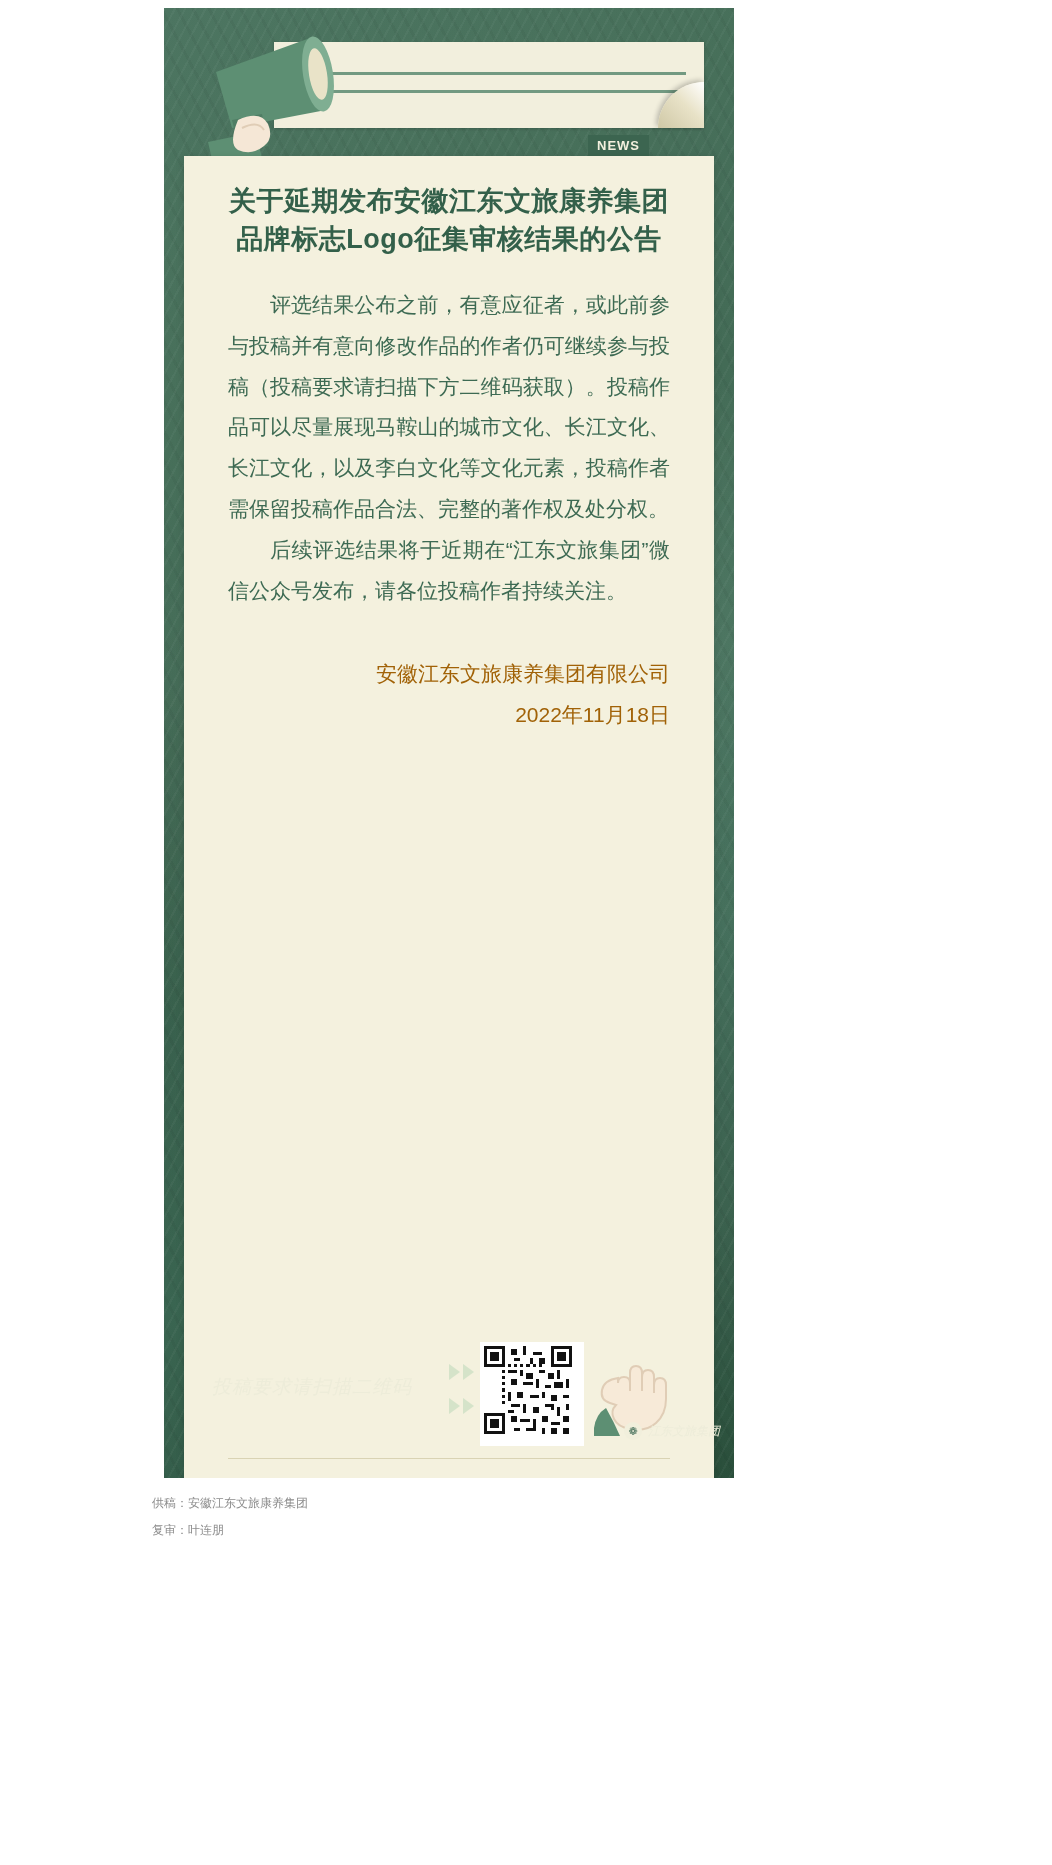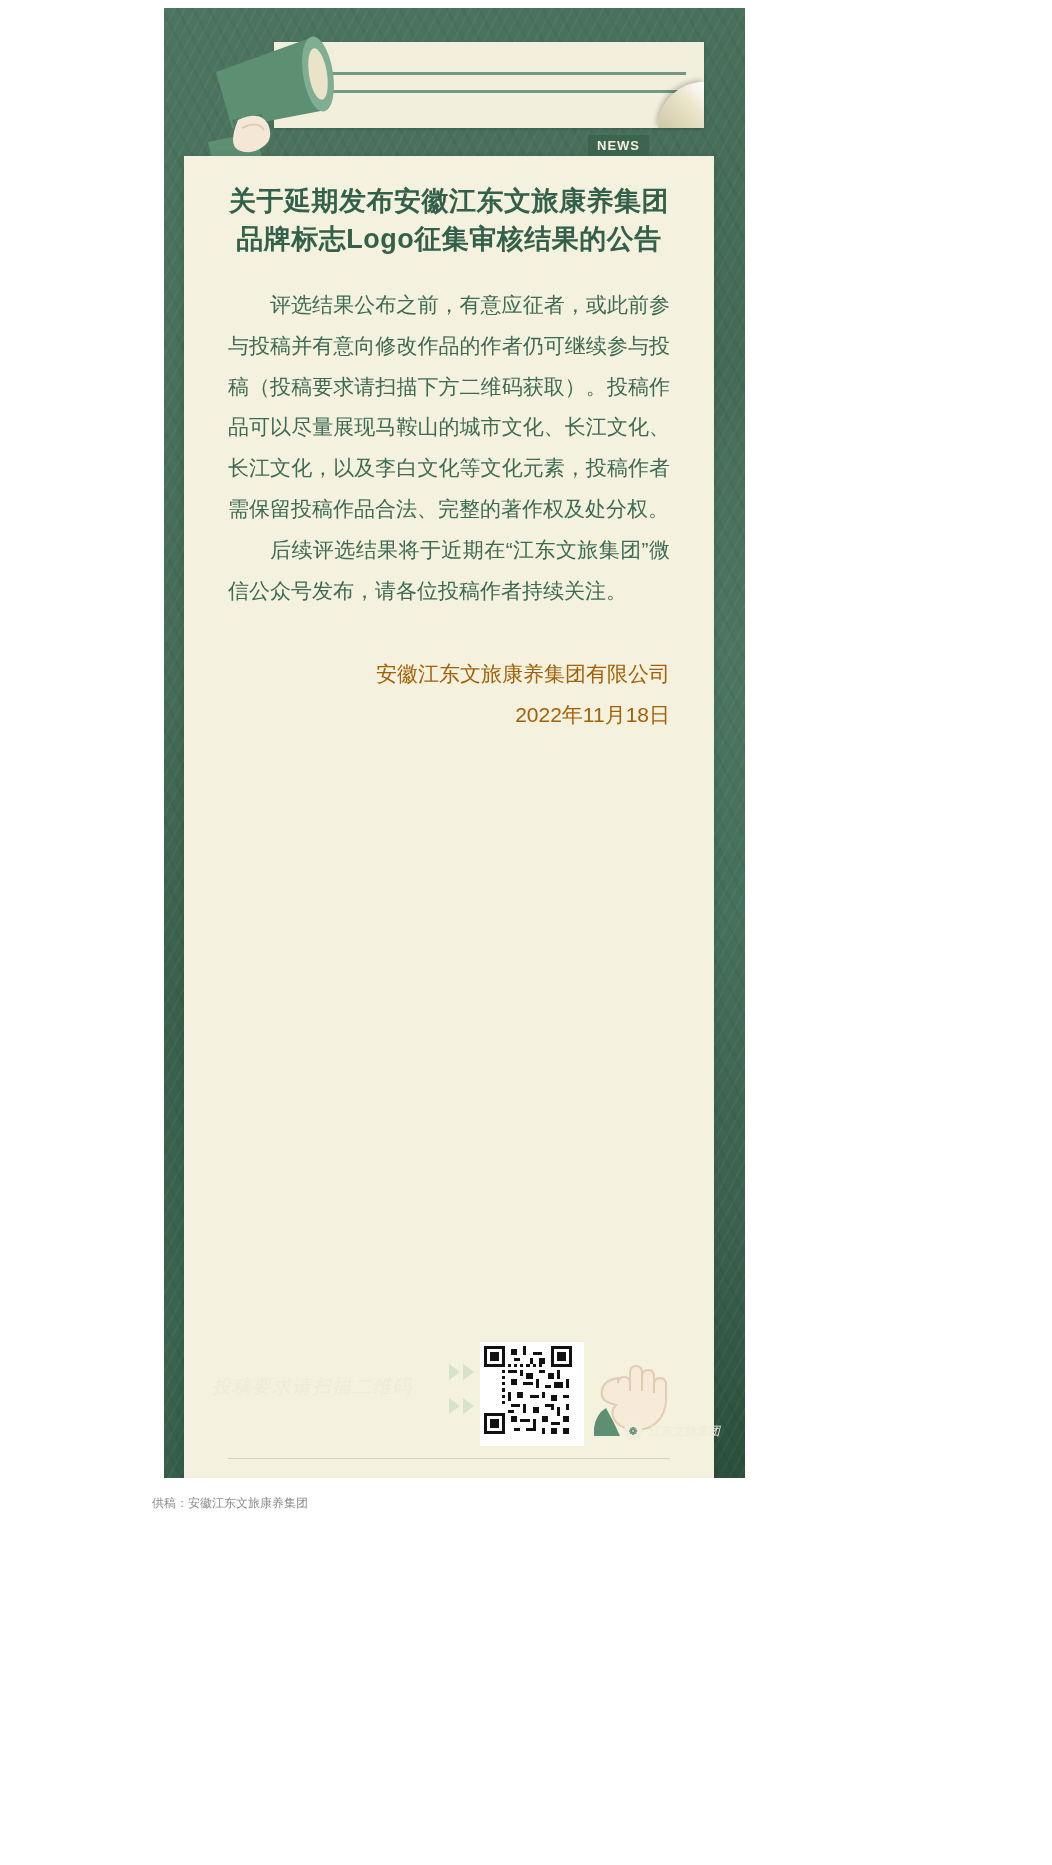--- a/index.html
+++ b/index.html
@@ -21,21 +21,20 @@
     left: 164px;
     top: 8px;
     width: 570px;
     height: 1470px;
     background:
       radial-gradient(circle at 20% 12%, rgba(255,255,255,0.07) 0 38%, rgba(0,0,0,0) 60%),
       radial-gradient(circle at 78% 62%, rgba(255,255,255,0.05) 0 30%, rgba(0,0,0,0) 55%),
       radial-gradient(circle at 45% 88%, rgba(0,0,0,0.10) 0 28%, rgba(0,0,0,0) 55%),
       linear-gradient(145deg, #3f6b55 0%, #356049 40%, #40705a 70%, #2f5842 100%);
     overflow: hidden;
-    padding-left: 11px;
   }
   .poster::before {
     content: "";
     position: absolute;
     inset: 0;
     background:
       repeating-linear-gradient(118deg, rgba(255,255,255,0.035) 0 2px, rgba(0,0,0,0) 2px 9px),
       repeating-linear-gradient(62deg, rgba(0,0,0,0.04) 0 3px, rgba(0,0,0,0) 3px 14px);
     pointer-events: none;
   }
@@ -343,13 +342,14 @@
 
     <div class="wechat-tag">
       <span class="wechat-circle">❁</span>
       <span>江东文旅集团</span>
     </div>
   </div>
 </div>
 
 <div class="credits">
   <div>供稿：安徽江东文旅康养集团</div>
+  <div>复审：叶连朋</div>
 </div>
 
 </body></html>

